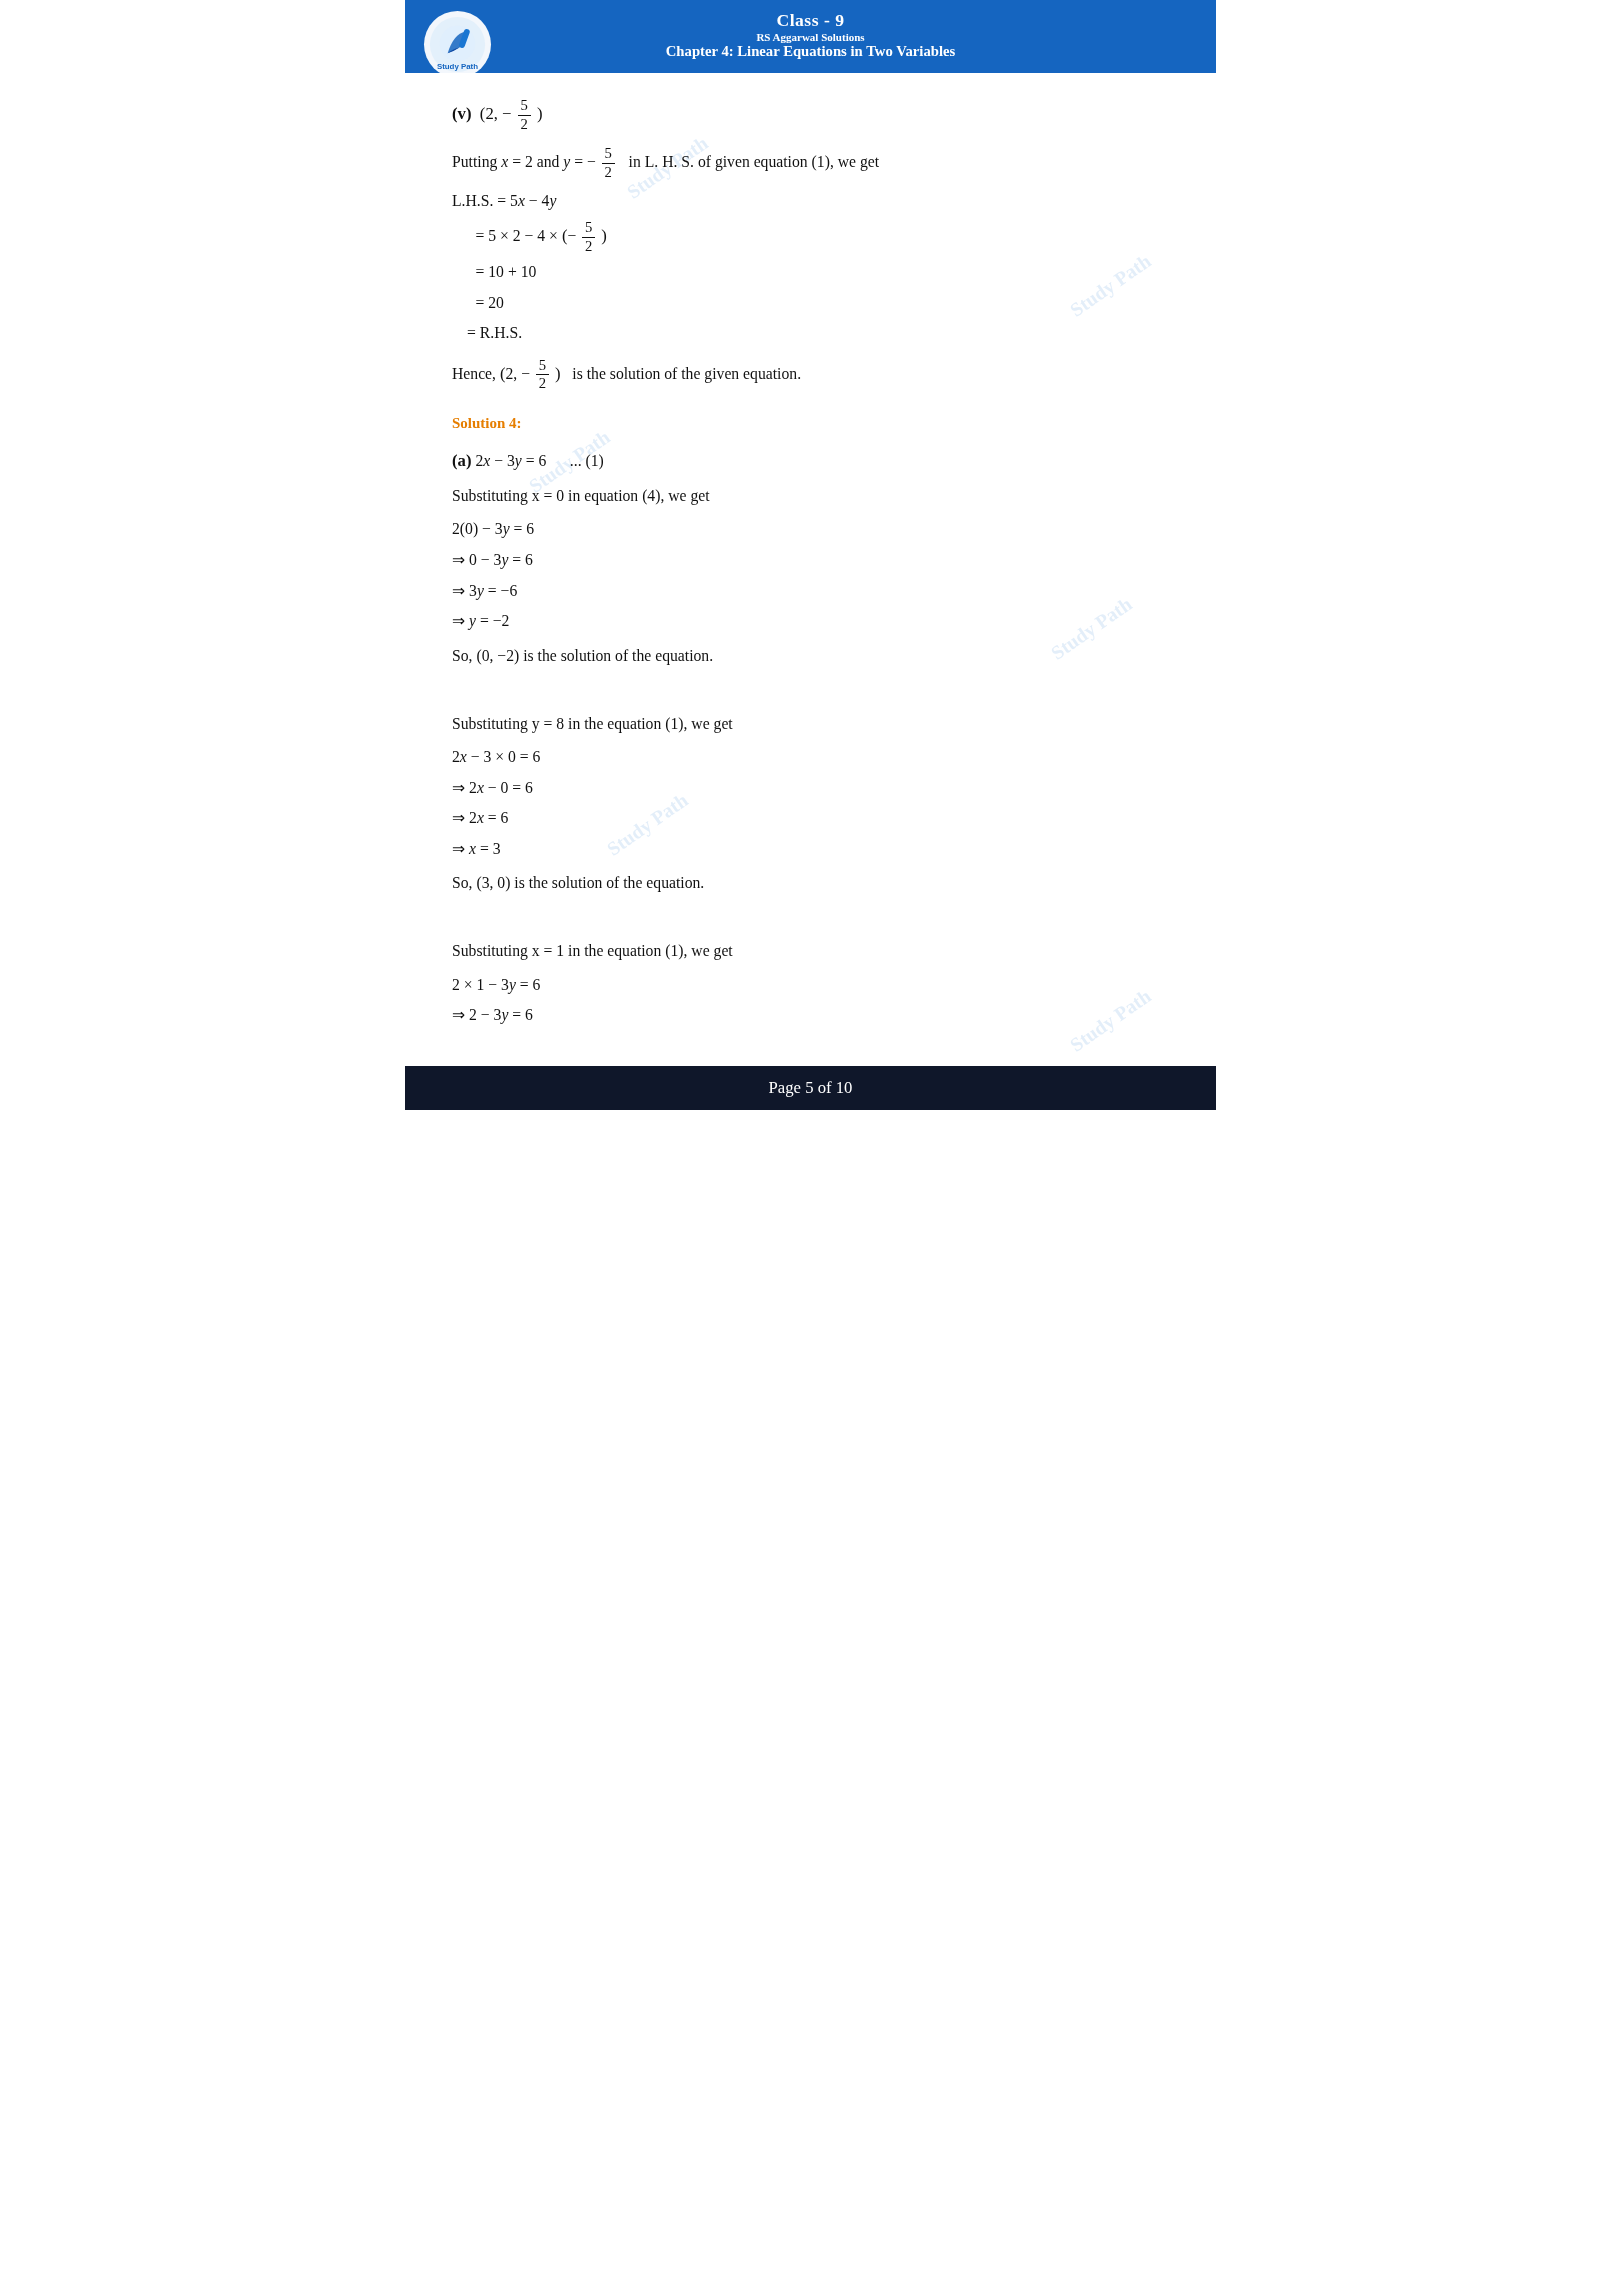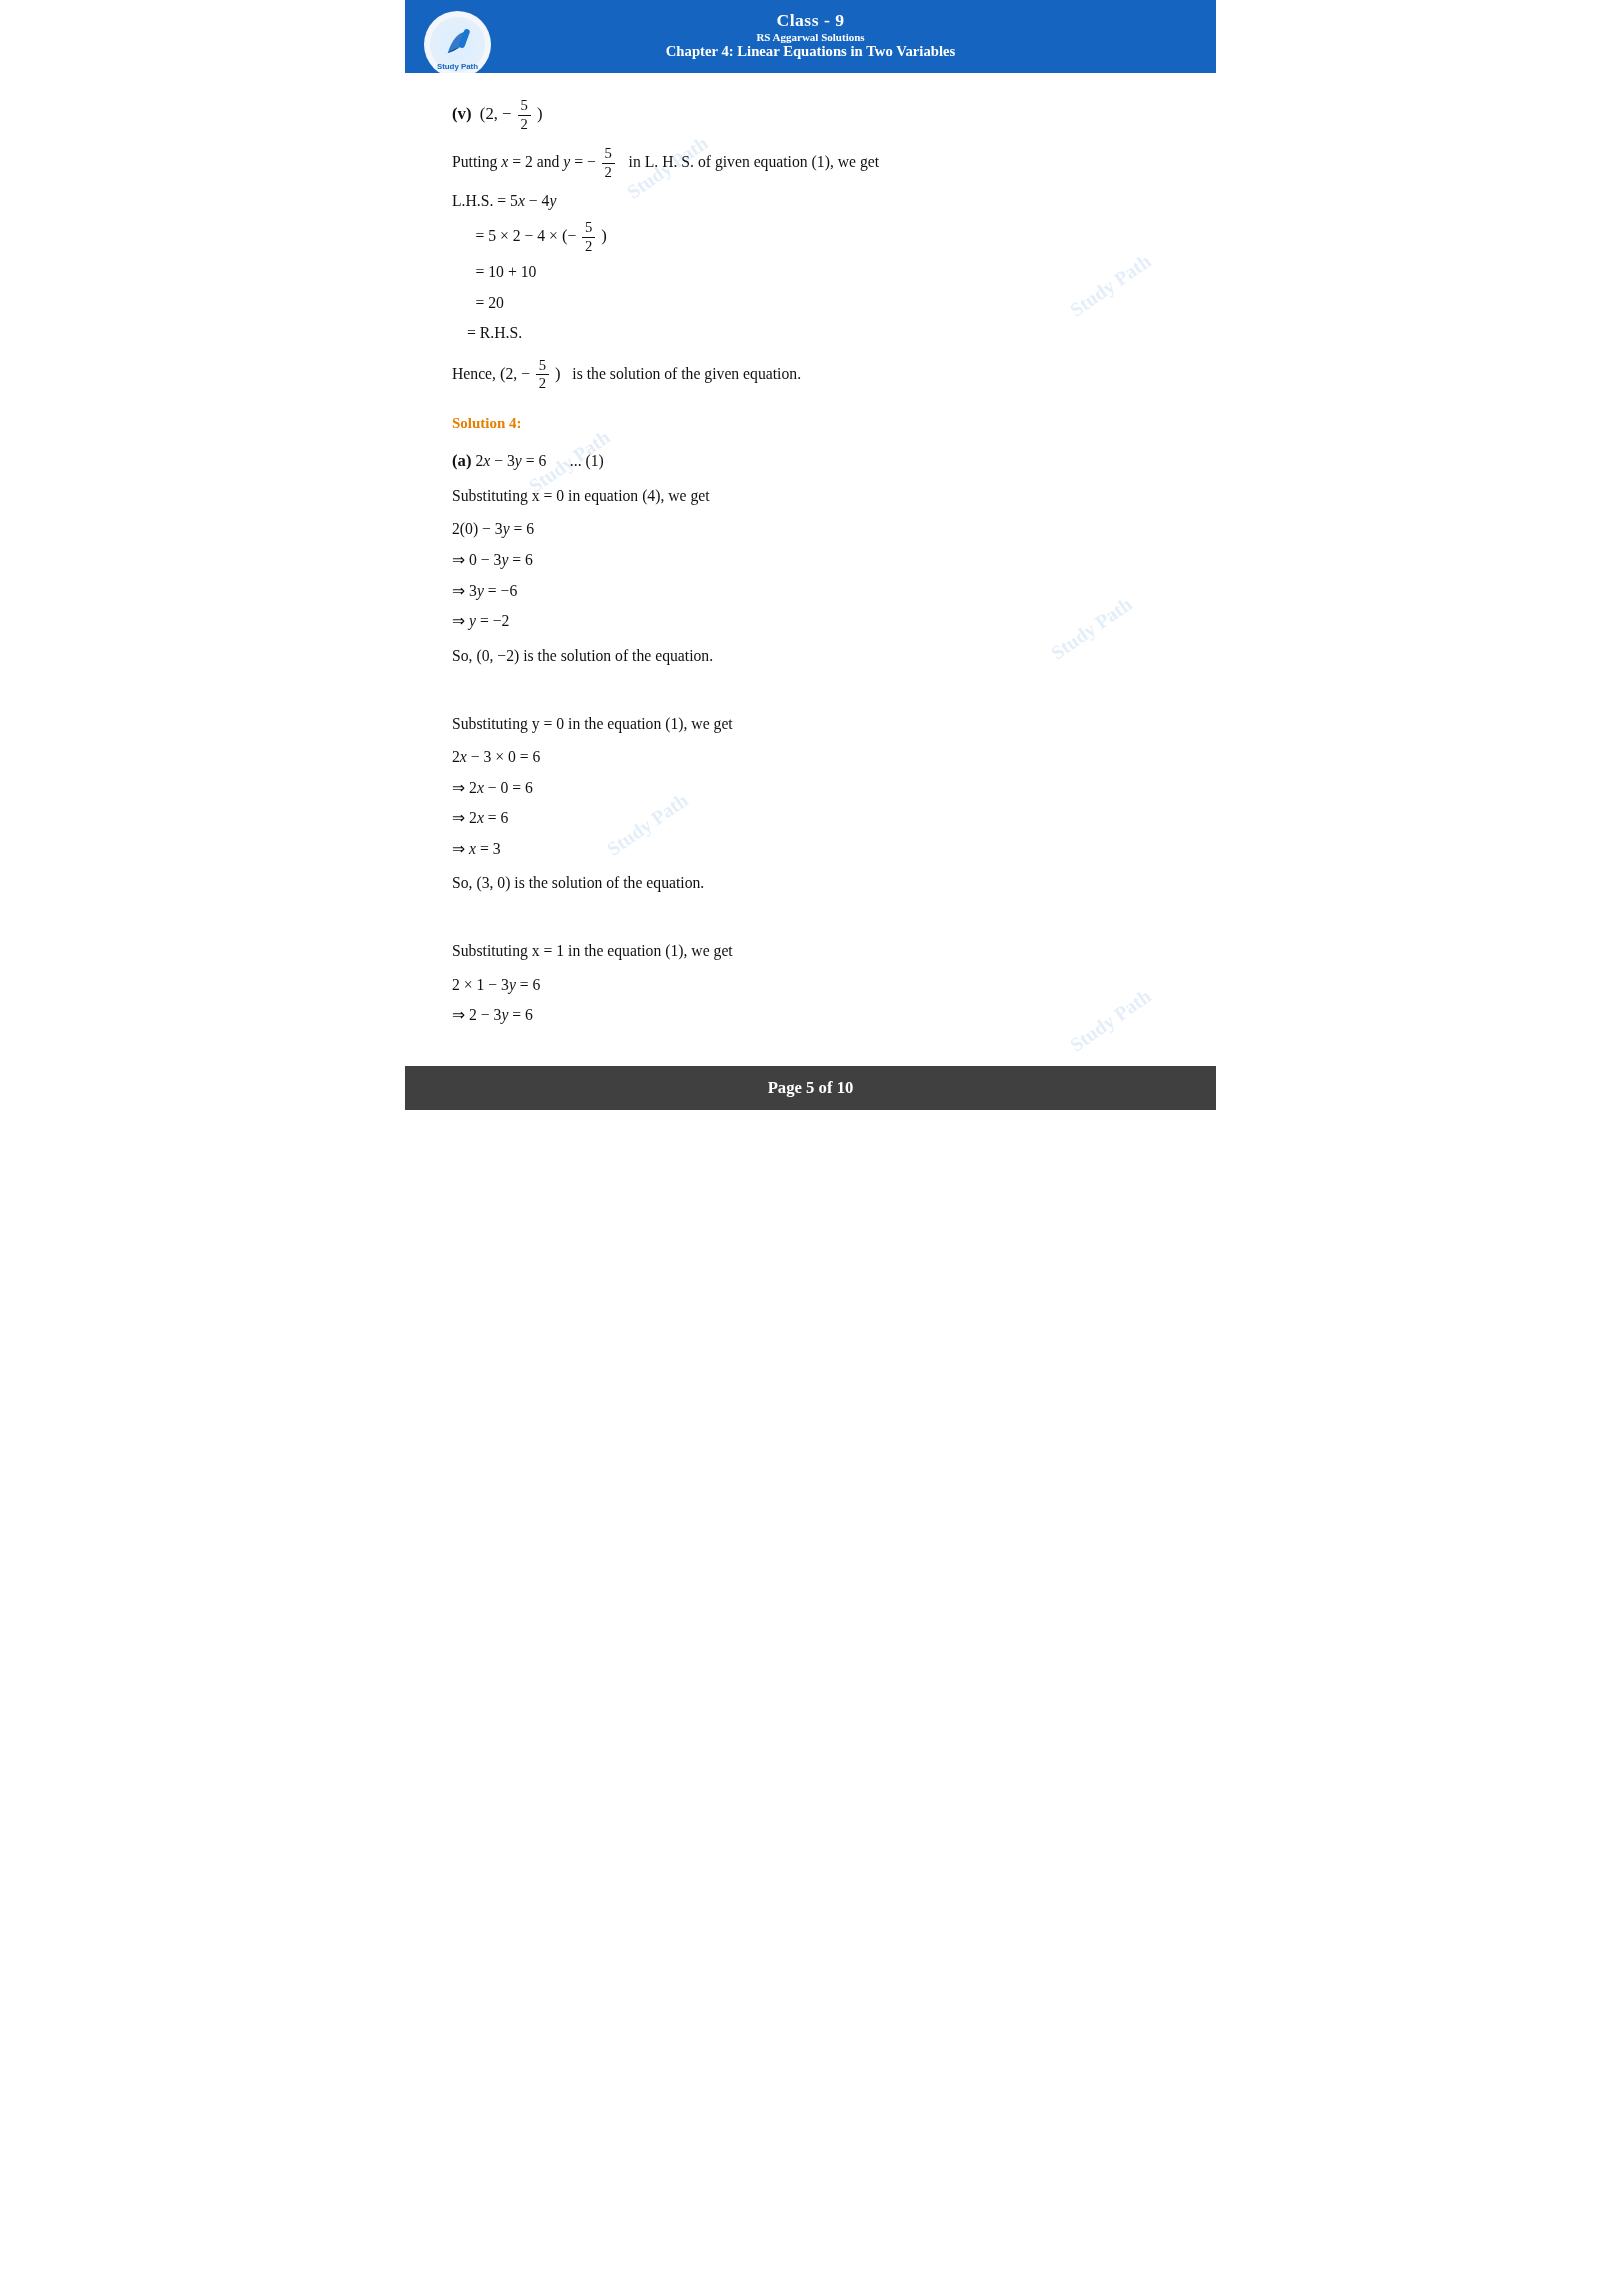--- a/index.html
+++ b/index.html
@@ -51,26 +51,26 @@
       color: #e67e00;
       font-weight: bold;
       font-size: 15px;
       margin: 17.6px 0 9.8px 0;
     }
     .part-label {
       font-weight: bold;
       font-size: 16.7px;
     }
     .footer {
-      background: #404040;
+      background: #0f172a;
       color: #fff;
       text-align: center;
       padding: 11.8px 0;
       font-size: 16.7px;
-      font-weight: bold;
+      font-weight: normal;
       margin-top: 9.8px;
     }
     .fraction {
       display: inline-flex;
       flex-direction: column;
       align-items: center;
       vertical-align: middle;
       font-size: 14.7px;
       line-height: 1.2;
       margin: 0 2px;
@@ -200,21 +200,21 @@
   <p>Substituting x = 0 in equation (4), we get</p>
   <div class="block-math">2(0) − 3<em>y</em> = 6</div>
   <div class="block-math">⇒ 0 − 3<em>y</em> = 6</div>
   <div class="block-math">⇒ 3<em>y</em> = −6</div>
   <div class="block-math">⇒ <em>y</em> = −2</div>
   <p>So, (0, −2) is the solution of the equation.</p>
 
   <br>
 
   
-  <p>Substituting y = 0 in the equation (1), we get</p>
+  <p>Substituting y = 8 in the equation (1), we get</p>
   <div class="block-math">2<em>x</em> − 3 × 0 = 6</div>
   <div class="block-math">⇒ 2<em>x</em> − 0 = 6</div>
   <div class="block-math">⇒ 2<em>x</em> = 6</div>
   <div class="block-math">⇒ <em>x</em> = 3</div>
   <p>So, (3, 0) is the solution of the equation.</p>
 
   <br>
 
   
   <p>Substituting x = 1 in the equation (1), we get</p>

